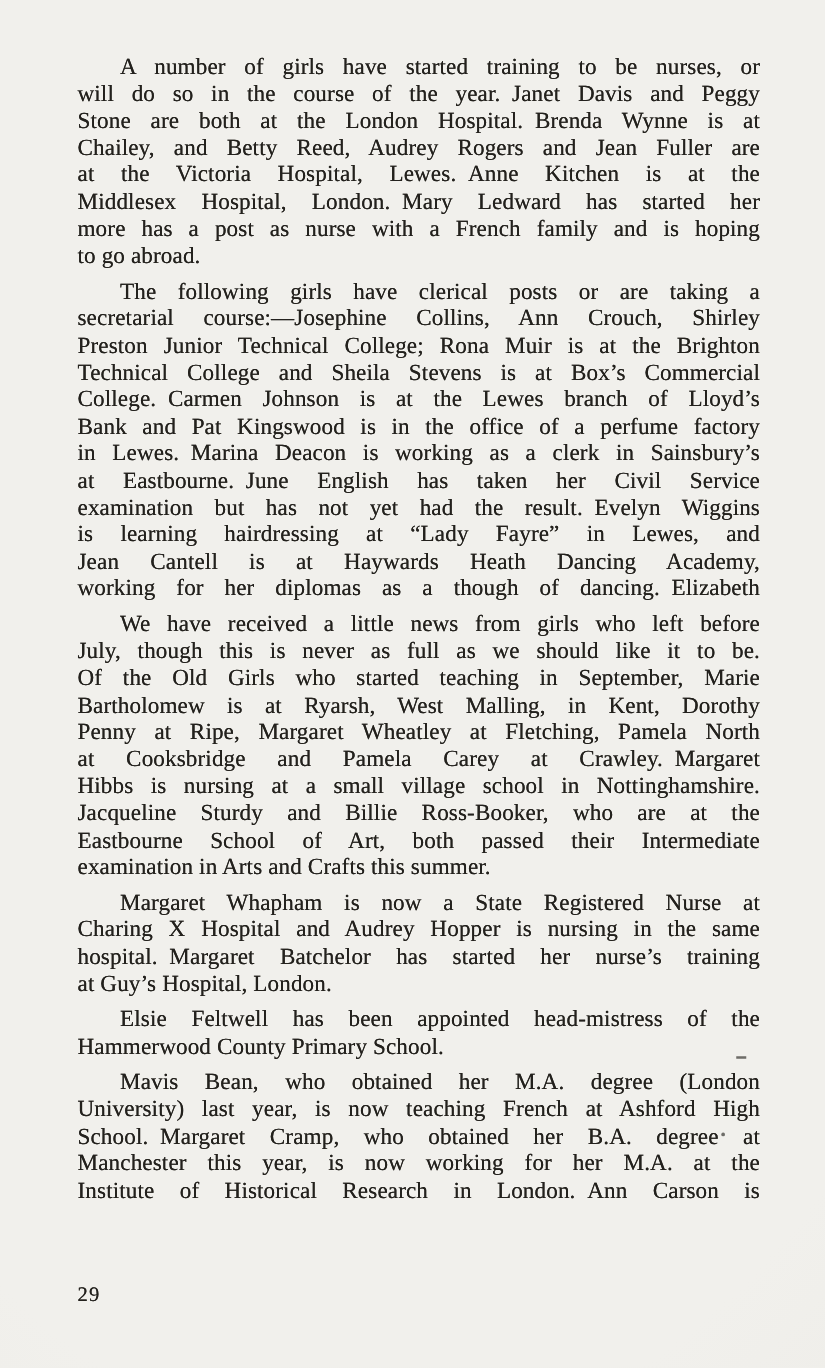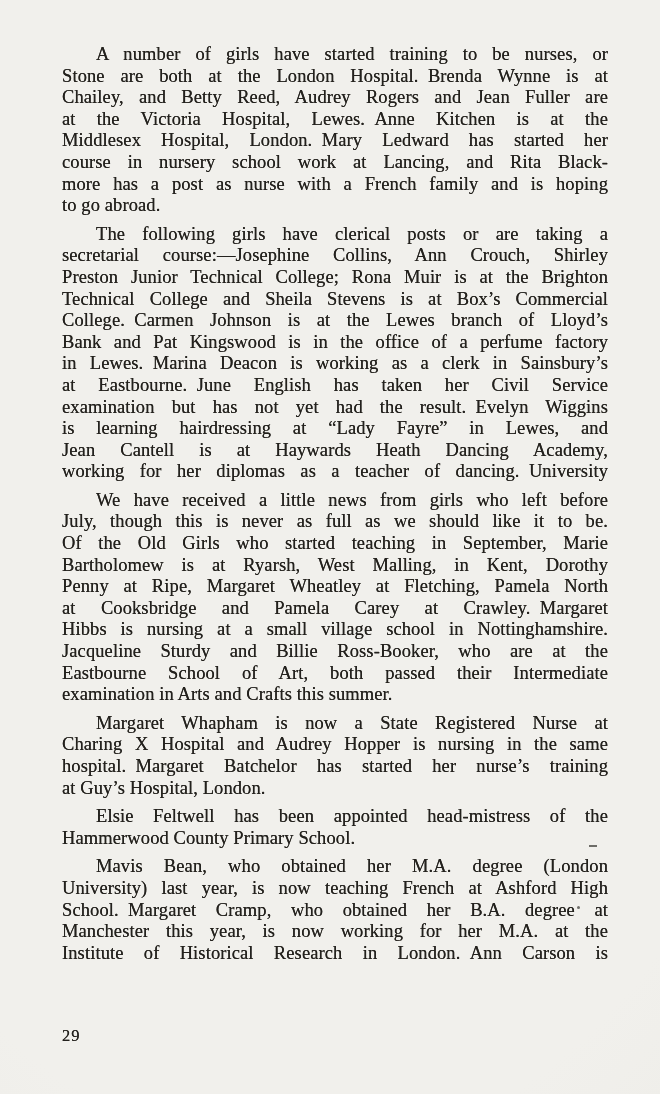--- a/index.html
+++ b/index.html
@@ -59,41 +59,41 @@
   .speck-1 { left: 589px; top: 845px; width: 8px; height: 2px; }
   .speck-2 { left: 577px; top: 906px; width: 3px; height: 3px; border-radius: 50%; }
 </style>
 </head>
 <body style="color: rgb(35, 33, 29); background-color: rgb(240, 239, 235);">
 
 <div class="page">
   <div class="text-block">
       <div class="para">
         <div class="line first">A number of girls have started training to be nurses, or</div>
+        <div class="line">will do so in the course of the year. Janet Davis and Peggy</div>
         <div class="line">Stone are both at the London Hospital. Brenda Wynne is at</div>
         <div class="line">Chailey, and Betty Reed, Audrey Rogers and Jean Fuller are</div>
         <div class="line">at the Victoria Hospital, Lewes. Anne Kitchen is at the</div>
         <div class="line">Middlesex Hospital, London. Mary Ledward has started her</div>
-        <div class="line">course in nursery school work at Lancing, and Rita Black-</div>
         <div class="line">more has a post as nurse with a French family and is hoping</div>
         <div class="line last">to go abroad.</div>
       </div>
       <div class="para">
         <div class="line first">The following girls have clerical posts or are taking a</div>
         <div class="line">secretarial course:—Josephine Collins, Ann Crouch, Shirley</div>
         <div class="line">Preston Junior Technical College; Rona Muir is at the Brighton</div>
         <div class="line">Technical College and Sheila Stevens is at Box’s Commercial</div>
         <div class="line">College. Carmen Johnson is at the Lewes branch of Lloyd’s</div>
         <div class="line">Bank and Pat Kingswood is in the office of a perfume factory</div>
         <div class="line">in Lewes. Marina Deacon is working as a clerk in Sainsbury’s</div>
         <div class="line">at Eastbourne. June English has taken her Civil Service</div>
         <div class="line">examination but has not yet had the result. Evelyn Wiggins</div>
         <div class="line">is learning hairdressing at “Lady Fayre” in Lewes, and</div>
         <div class="line">Jean Cantell is at Haywards Heath Dancing Academy,</div>
-        <div class="line">working for her diplomas as a teacher of dancing. University</div>
+        <div class="line">working for her diplomas as a though of dancing. Elizabeth</div>
       </div>
       <div class="para">
         <div class="line first">We have received a little news from girls who left before</div>
         <div class="line">July, though this is never as full as we should like it to be.</div>
         <div class="line">Of the Old Girls who started teaching in September, Marie</div>
         <div class="line">Bartholomew is at Ryarsh, West Malling, in Kent, Dorothy</div>
         <div class="line">Penny at Ripe, Margaret Wheatley at Fletching, Pamela North</div>
         <div class="line">at Cooksbridge and Pamela Carey at Crawley. Margaret</div>
         <div class="line">Hibbs is nursing at a small village school in Nottinghamshire.</div>
         <div class="line">Jacqueline Sturdy and Billie Ross-Booker, who are at the</div>

